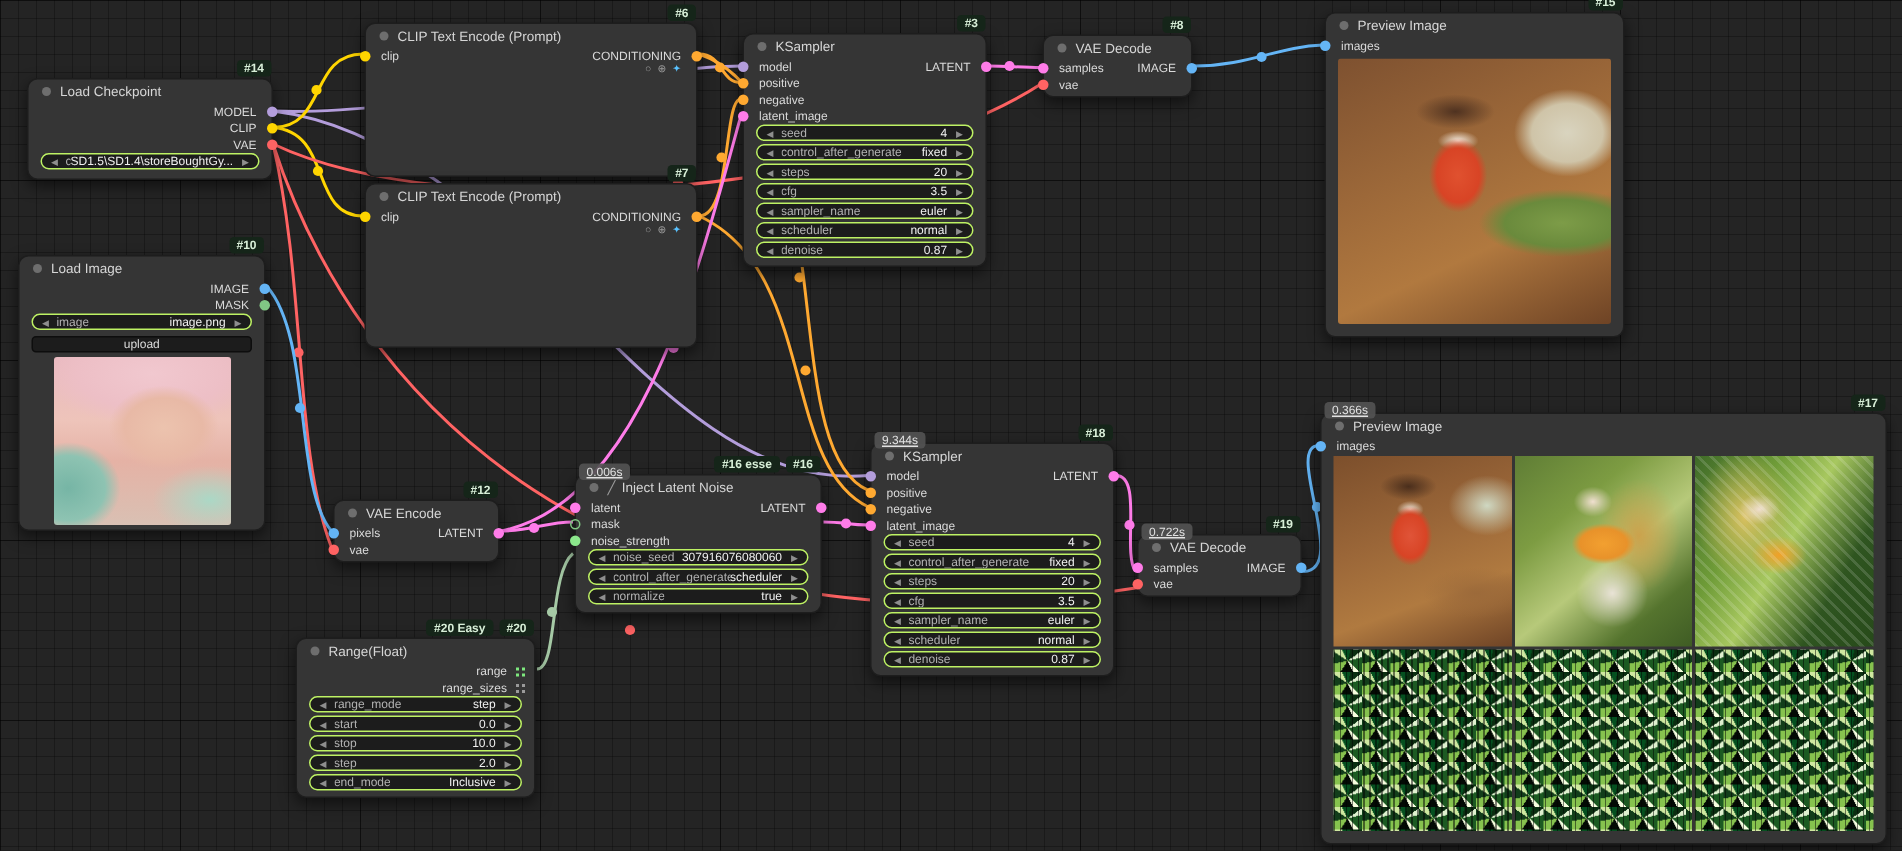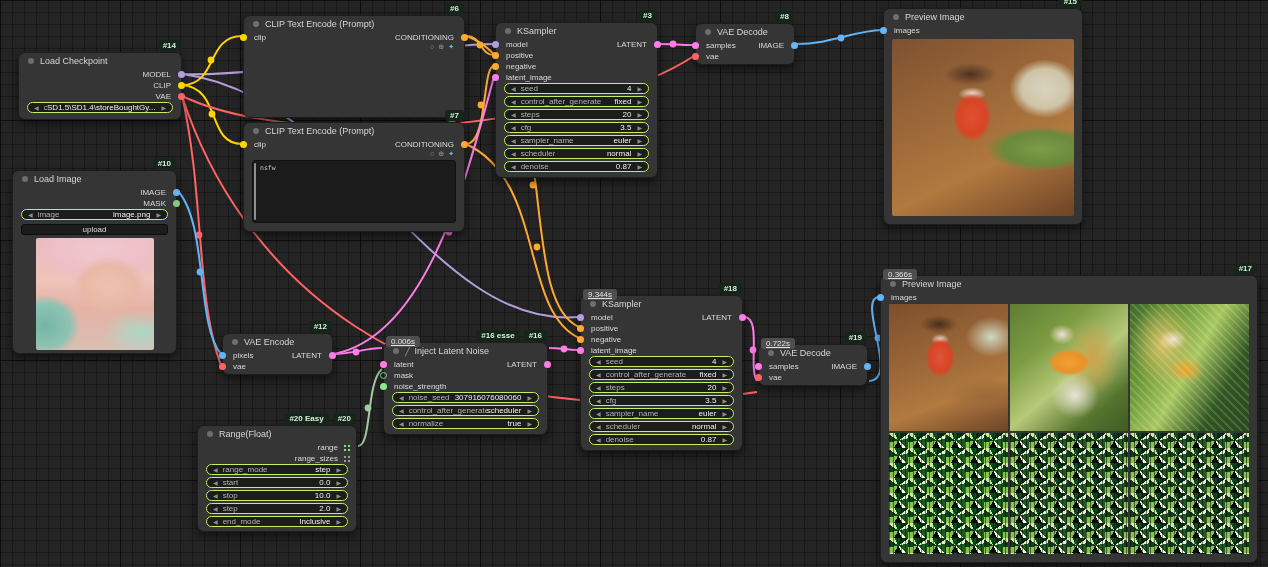--- a/index.html
+++ b/index.html
@@ -208,21 +208,20 @@
         <span class="s-dot in" style="background: rgb(255, 213, 0);"></span>
         <span class="s-label">clip</span>
         <span class="s-label right">CONDITIONING</span>
         <span class="s-dot out" style="background: rgb(255, 169, 49);"></span>
       </div>
       <div class="icons-row">
         <span style="color: rgb(154, 154, 154);">○</span>
         <span style="color: rgb(154, 154, 154);">⊕</span>
         <span style="color: rgb(89, 194, 255);">✦</span>
       </div>
-      <div class="ta">nsfw</div>
     </div>
     <div class="node" style="left: 495px; top: 22px; width: 163px; height: 156px;">
       <div class="badges-r">
         <span class="badge">#3</span>
       </div>
       <div class="title-row">
         <span class="c-dot"></span>
         <span class="t-text">KSampler</span>
       </div>
       <div class="slot-row">
@@ -356,21 +355,21 @@
         <span class="s-dot in" style="background: rgb(100, 181, 246);"></span>
         <span class="s-label">pixels</span>
         <span class="s-label right">LATENT</span>
         <span class="s-dot out" style="background: rgb(255, 124, 233);"></span>
       </div>
       <div class="slot-row">
         <span class="s-dot in" style="background: rgb(255, 99, 99);"></span>
         <span class="s-label">vae</span>
       </div>
     </div>
-    <div class="node" style="left: 383px; top: 342px; width: 165px; height: 93px;">
+    <div class="node" style="left: 383px; top: 316px; width: 165px; height: 93px;">
       <div class="badges-r">
         <span class="badge">#16 esse</span>
         <span class="badge">#16</span>
       </div>
       <div class="badges-l"><span class="badge timing">0.006s</span></div>
       <div class="title-row">
         <span class="c-dot"></span>
         <span class="t-icon">╱</span>
         <span class="t-text">Inject Latent Noise</span>
       </div>
@@ -470,21 +469,21 @@
         <span class="w-value">normal</span>
         <span class="w-arrow">▶</span>
       </div>
       <div class="widget">
         <span class="w-arrow">◀</span>
         <span class="w-name">denoise</span>
         <span class="w-value">0.87</span>
         <span class="w-arrow">▶</span>
       </div>
     </div>
-    <div class="node" style="left: 758px; top: 344px; width: 110px; height: 42px;">
+    <div class="node" style="left: 758px; top: 356px; width: 110px; height: 42px;">
       <div class="badges-r">
         <span class="badge">#19</span>
       </div>
       <div class="badges-l"><span class="badge timing">0.722s</span></div>
       <div class="title-row">
         <span class="c-dot"></span>
         <span class="t-text">VAE Decode</span>
       </div>
       <div class="slot-row">
         <span class="s-dot in" style="background: rgb(255, 124, 233);"></span>

